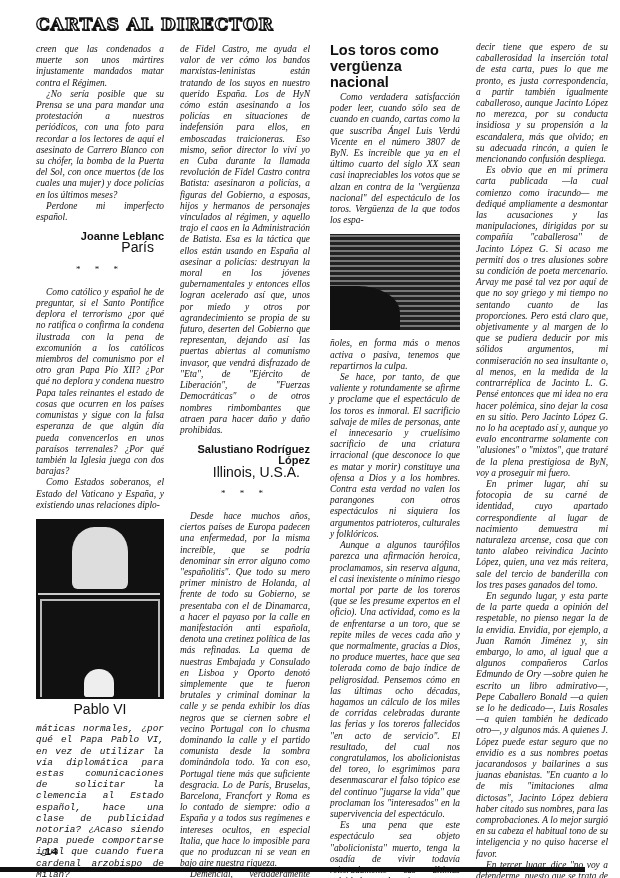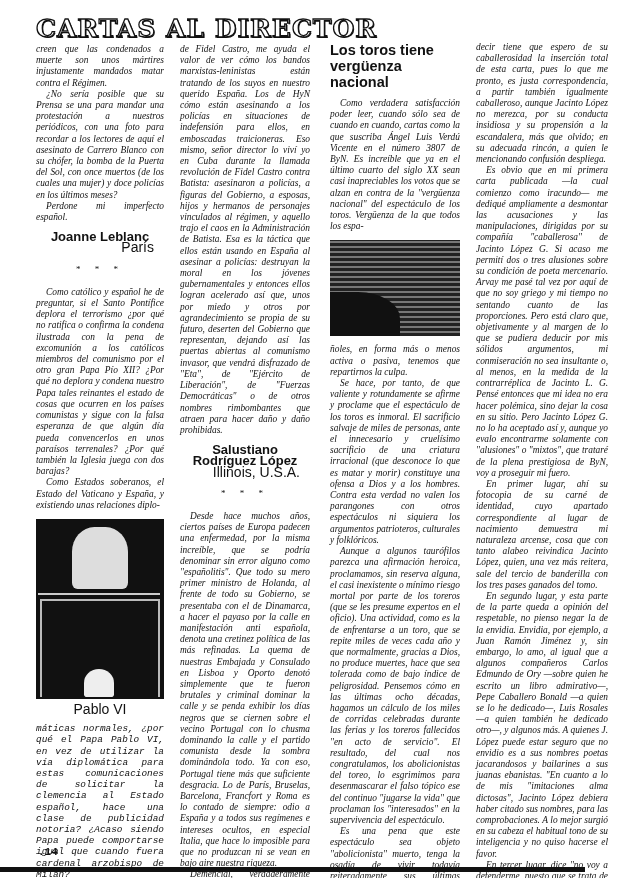--- a/index.html
+++ b/index.html
@@ -1,21 +1,21 @@
 <!DOCTYPE html>
 <html><head>
 <meta charset="utf-8">
 <style>
   html,body{margin:0;padding:0;background:#fff;}
   body{width:620px;height:878px;position:relative;overflow:hidden;font-family:"Liberation Serif",serif;color:#111;}
   .col{position:absolute;font-size:9.4px;line-height:11.2px;text-align:justify;font-style:italic;}
   .col p{margin:0;text-indent:10px;}
   .col p.noindent{text-indent:0;}
-  .masthead{position:absolute;left:36px;top:14px;font-family:"DejaVu Serif",serif;font-weight:bold;font-size:25px;letter-spacing:1px;color:#fff;-webkit-text-stroke:1.3px #111;text-shadow:1px 1px 0 #111;}
-  .sig{text-align:center;font-style:normal;font-family:"Liberation Sans",sans-serif;font-weight:bold;font-size:13px;margin-top:8px;}
+  .masthead{position:absolute;left:36px;top:14px;font-family:"DejaVu Serif",serif;font-weight:bold;font-size:17px;letter-spacing:1px;color:#fff;-webkit-text-stroke:1.3px #111;text-shadow:1px 1px 0 #111;}
+  .sig{text-align:right;font-style:normal;font-family:"Liberation Sans",sans-serif;font-weight:bold;font-size:11px;margin-top:8px;}
   .place{text-align:right;font-style:normal;font-family:"Liberation Sans",sans-serif;font-size:14px;padding-right:10px;}
   .stars{text-align:center;font-style:normal;font-size:9px;margin:10px 0 12px;letter-spacing:6px;}
   .photo{background:#111;position:relative;}
   .caption{text-align:center;font-style:normal;font-family:"Liberation Sans",sans-serif;font-size:14px;margin-top:5px;}
   .headline{font-family:"Liberation Sans",sans-serif;font-weight:bold;font-style:normal;font-size:14.5px;line-height:16px;text-align:left;}
   .pagenum{position:absolute;left:38px;top:846px;font-family:Liberation Mono, monospace;font-weight:bold;font-size:11px;}
   .bottombar{position:absolute;left:0;top:867px;width:585px;height:5px;background:#111;}
 </style>
 </head>
 <body>
@@ -47,22 +47,22 @@
   <p class="noindent">de Fidel Castro, me ayuda el valor de ver cómo los bandos marxistas-leninistas están tratando de los suyos en nuestro querido España. Los de HyN cómo están asesinando a los policías en situaciones de indefensión para ellos, en emboscadas traicioneras. Eso mismo, señor director lo viví yo en Cuba durante la llamada revolución de Fidel Castro contra Batista: asesinaron a policías, a figuras del Gobierno, a esposas, hijos y hermanos de personajes vinculados al régimen, y aquello trajo el caos en la Administración de Batista. Esa es la táctica que ellos están usando en España al asesinar a policías: destruyan la moral en los jóvenes gubernamentales y entonces ellos logran acelerado así que, unos por miedo y otros por agrandecimiento se propia de su futuro, deserten del Gobierno que representan, dejando así las puertas abiertas al comunismo invasor, que vendrá disfrazado de "Eta", de "Ejército de Liberación", de "Fuerzas Democráticas" o de otros nombres rimbombantes que atraen para hacer daño y daño prohibidas.</p>
   <div class="sig">Salustiano Rodríguez López</div>
   <div class="place">Illinois, U.S.A.</div>
   <div class="stars">* * *</div>
   <p>Desde hace muchos años, ciertos países de Europa padecen una enfermedad, por la misma increíble, que se podría denominar sin error alguno como "españolitis". Que todo su mero primer ministro de Holanda, al frente de todo su Gobierno, se presentaba con el de Dinamarca, a hacer el payaso por la calle en manifestación anti española, denota una cretinez política de las más refinadas. La quema de nuestras Embajada y Consulado en Lisboa y Oporto denotó simplemente que te fueron brutales y criminal dominar la calle y se penda exhibir los días negros que se ciernen sobre el vecino Portugal con lo chusma dominando la calle y el partido comunista desde la sombra dominándola todo. Ya con eso, Portugal tiene más que suficiente desgracia. Lo de París, Bruselas, Barcelona, Francfort y Roma es lo contado de siempre: odio a España y a todos sus regímenes e intereses ocultos, en especial Italia, que hace lo imposible para que no produzcan ni se vean en bajo aire nuestra riqueza.</p>
   <p>Demencial, verdaderamente demencial ha sido la propuesta que el Presidente de México, don Luis Echeverría, ha hecho al presidente de la O. N. U. para que se nos expulse de aquella Organización y se retiren embajadores. ¿Cómo un Presidente con las manos manchadas de sangre por la represión y suicidio de un montón de ciudadanos, ocurrido hace pocos años en la plaza de las Tres Culturas de México D. F., se atreve a decir semejantes barbaridades?</p>
 
 </div>
 
 <div class="col" style="left:330px;top:42px;width:130px;">
-  <div class="headline">Los toros tiene vergüenza nacional</div>
-  <p style="margin-top:8px;">Como verdadera satisfacción poder leer, cuando sólo sea de cuando en cuando, cartas como la que suscriba Ángel Luis Verdú Vicente en el número 3807 de ByN. Es increíble que ya en el último cuarto del siglo XX sean casi inapreciables los votos que se alzan en contra de la "vergüenza nacional" del espectáculo de los toros. Vergüenza de la que todos los espa-</p>
+  <div class="headline">Los toros como vergüenza nacional</div>
+  <p style="margin-top:2px;">Como verdadera satisfacción poder leer, cuando sólo sea de cuando en cuando, cartas como la que suscriba Ángel Luis Verdú Vicente en el número 3807 de ByN. Es increíble que ya en el último cuarto del siglo XX sean casi inapreciables los votos que se alzan en contra de la "vergüenza nacional" del espectáculo de los toros. Vergüenza de la que todos los espa-</p>
   <div class="photo" style="height:96px;margin:8px 0 8px;background:repeating-linear-gradient(0deg,#222 0 3px,#777 3px 5px);">
     <div style="position:absolute;left:0;top:52px;width:70px;height:44px;background:#111;border-radius:0 60% 0 0;"></div>
   </div>
   <p class="noindent">ñoles, en forma más o menos activa o pasiva, tenemos que repartirnos la culpa.</p>
   <p>Se hace, por tanto, de que valiente y rotundamente se afirme y proclame que el espectáculo de los toros es inmoral. El sacrificio salvaje de miles de personas, ante el innecesario y cruelísimo sacrificio de una criatura irracional (que desconoce lo que es matar y morir) constituye una ofensa a Dios y a los hombres. Contra esta verdad no valen los parangones con otros espectáculos ni siquiera los argumentos patrioteros, culturales y folklóricos.</p>
   <p>Aunque a algunos taurófilos parezca una afirmación heroica, proclamamos, sin reserva alguna, el casi inexistente o mínimo riesgo mortal por parte de los toreros (que se les presume expertos en el oficio). Una actividad, como es la de enfrentarse a un toro, que se repite miles de veces cada año y que normalmente, gracias a Dios, no produce muertes, hace que sea tolerada como de bajo índice de peligrosidad. Pensemos cómo en las últimas ocho décadas, hagamos un cálculo de los miles de corridas celebradas durante las ferias y los toreros fallecidos "en acto de servicio". El resultado, del cual nos congratulamos, los abolicionistas del toreo, lo esgrimimos para desenmascarar el falso tópico ese del continuo "jugarse la vida" que proclaman los "interesados" en la supervivencia del espectáculo.</p>
   <p>Es una pena que este espectáculo sea objeto "abolicionista" muerto, tenga la osadía de vivir todavía reiteradamente sus últimas veleidades y despojos ante una juventud que, cuando menos, lo ignora o repudia. Pidamos y esperemos que muy pronto quede definitivamente incorporado a la lista de los tristes recuerdos.</p>
 
 </div>
 

